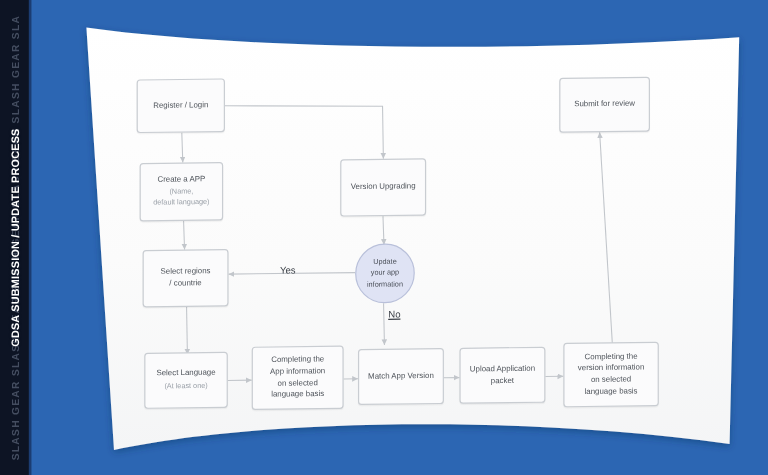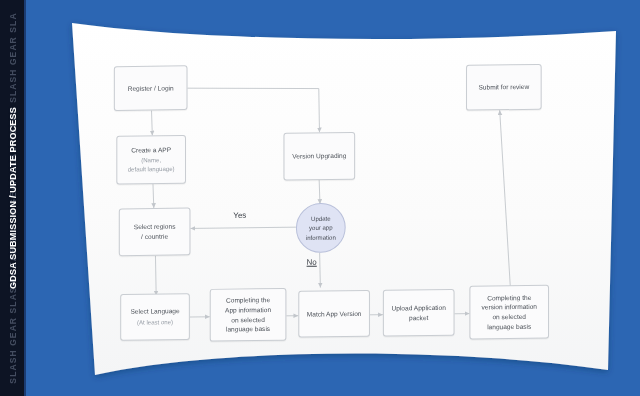--- a/index.html
+++ b/index.html
@@ -223,22 +223,22 @@
       <div class="t1" style="white-space:pre-line;">Completing the
 version information
 on selected
 language basis</div>
     </div>
 
     <div class="node" style="left:466px; top:66px; width:76px; height:46px;">
       <div class="t1">Submit for review</div>
     </div>
 
-    <div class="edge-label" style="left:233px; top:210px;">Yes</div>
-    <div class="edge-label" style="left:307px; top:258px;text-decoration:underline;">No</div>
+    <div class="edge-label" style="left:233px; top:220px;">Yes</div>
+    <div class="edge-label" style="left:324px; top:258px;text-decoration:underline;">No</div>
 
   </div>
 
   <div id="sidebar">
     <div class="wm">SLASH GEAR   SLASH GEAR   SLASH GEAR   SLASH GEAR   SLASH GEAR   SLA</div>
     <div class="wm-main">GDSA SUBMISSION / UPDATE PROCESS</div>
     <div class="edge"></div>
   </div>
 
 </div>

